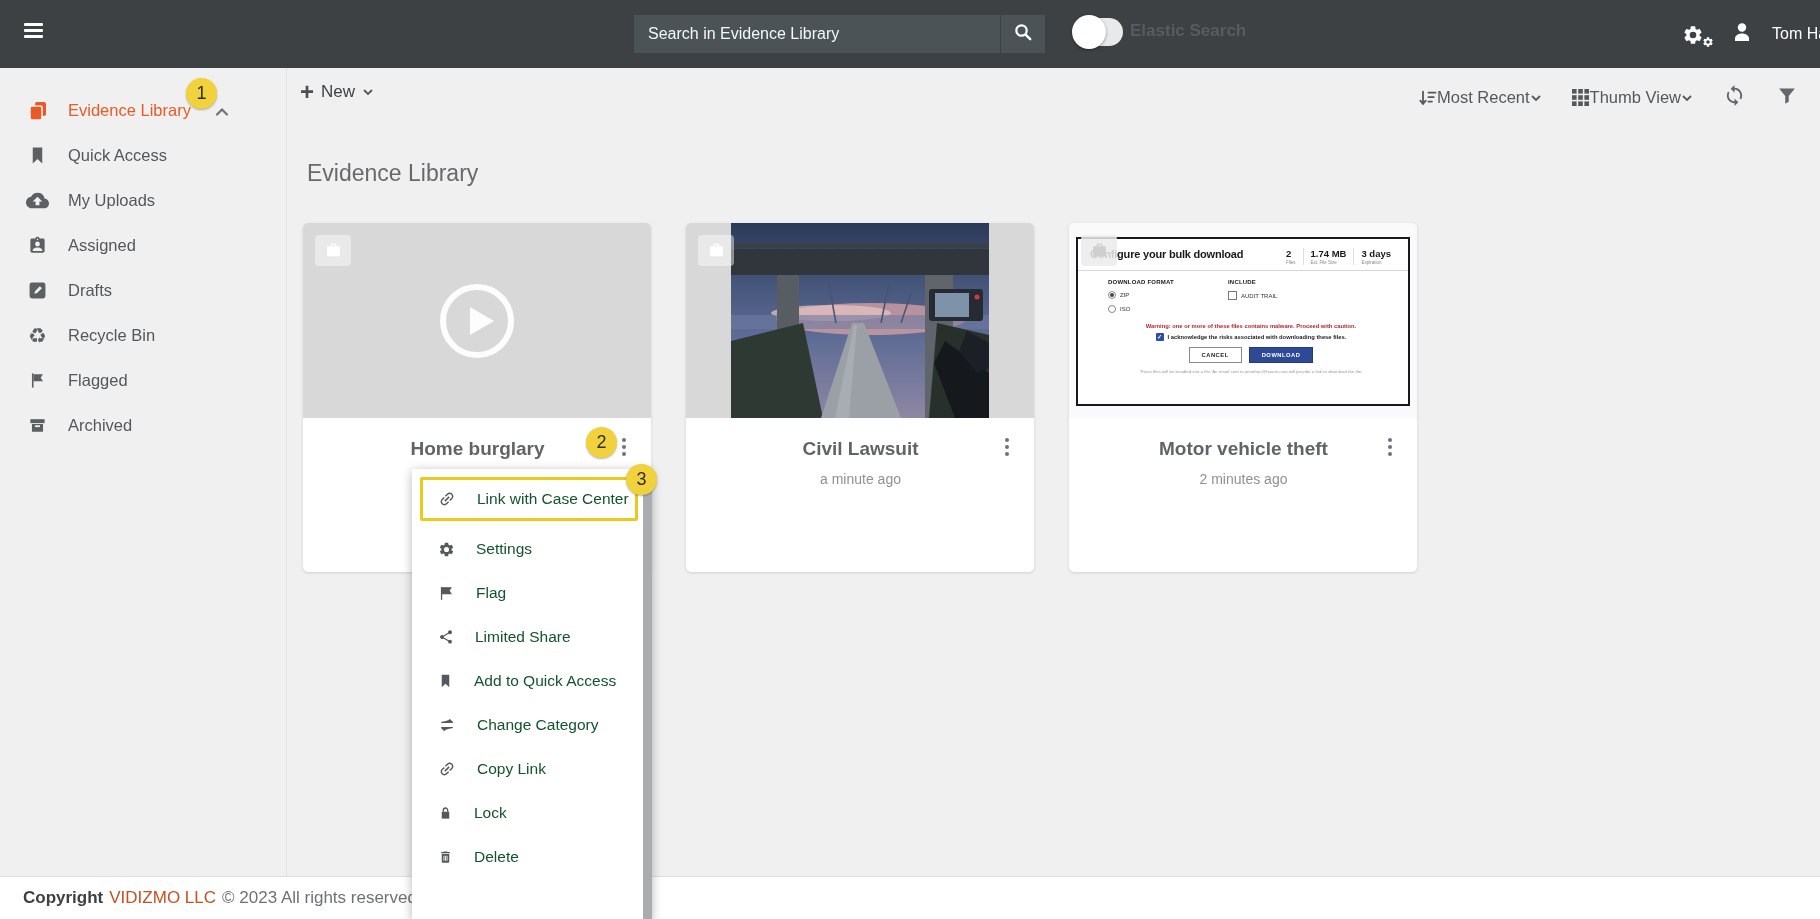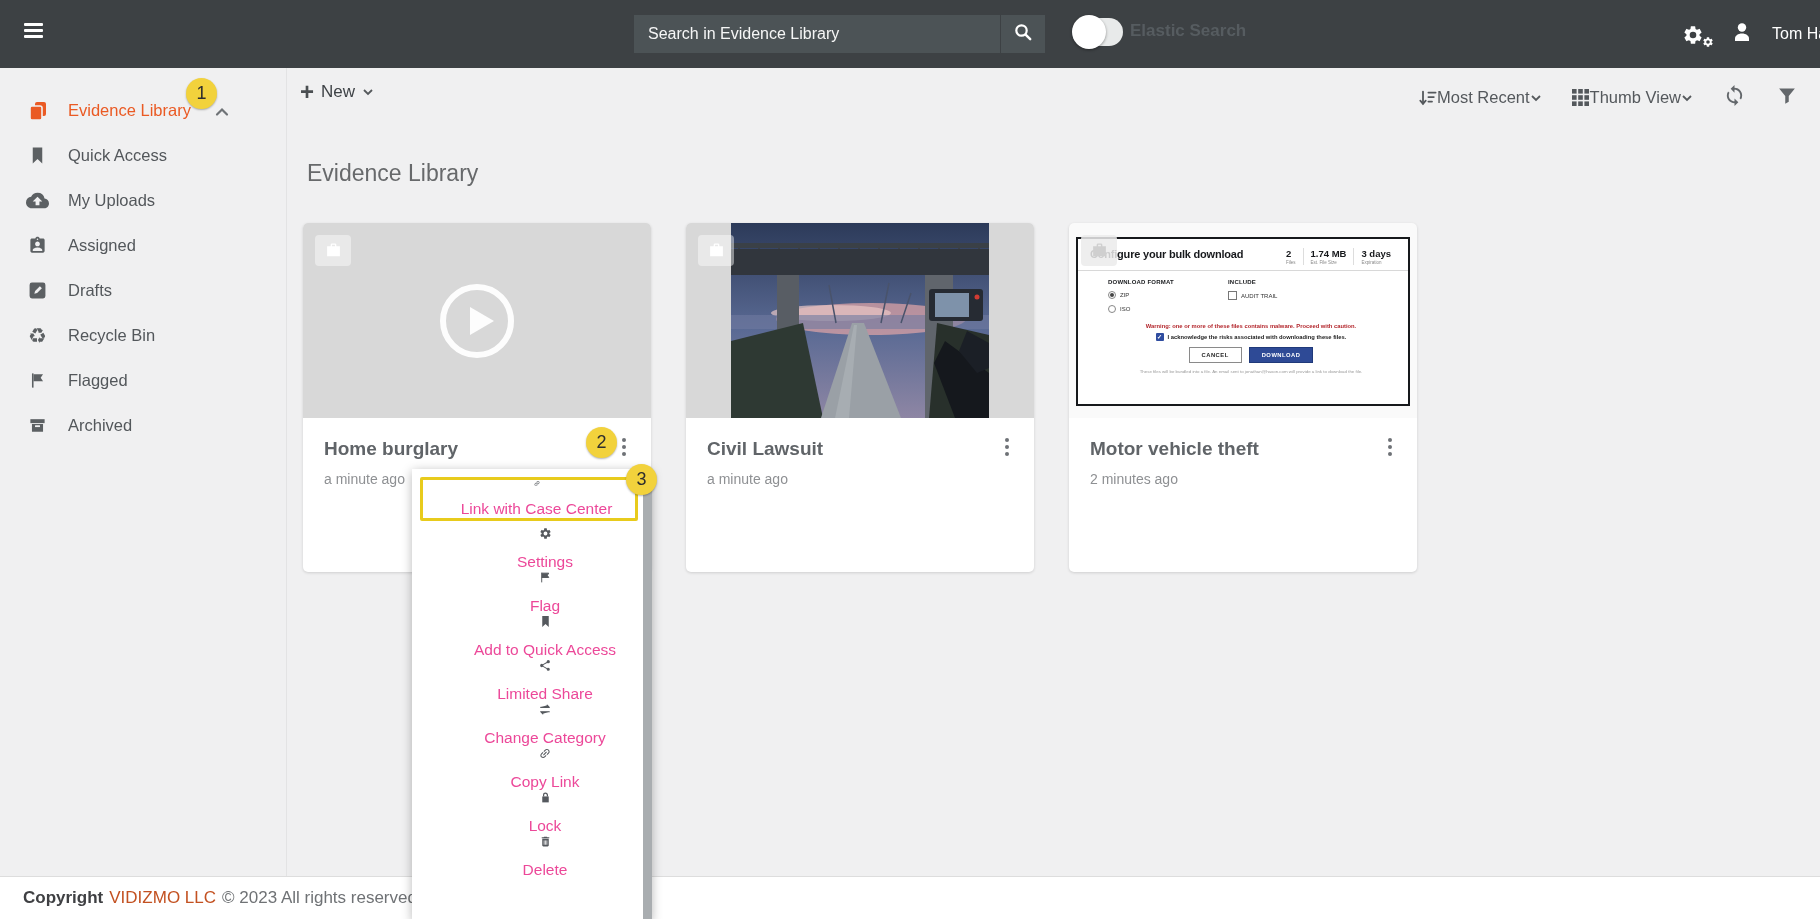--- a/index.html
+++ b/index.html
@@ -47,21 +47,21 @@
   
   .page-title{position:absolute;left:307px;top:160px;font-size:23px;color:#67696b;}
   .cards{position:absolute;left:303px;top:223px;display:flex;gap:35px;z-index:12;}
   .card{width:348px;background:#fff;border-radius:5px;box-shadow:0 1px 3px rgba(0,0,0,.14);}
   .thumb{position:relative;width:348px;height:195px;background:#d8d8d8;border-radius:5px 5px 0 0;overflow:hidden;}
   .thumb-badge{position:absolute;left:12px;top:12px;width:36px;height:31px;border-radius:4px;
       background:rgba(255,255,255,.45);display:flex;align-items:center;justify-content:center;z-index:3;}
   .thumb-badge svg{fill:#fff;}
   .card.c3 .thumb-badge{background:rgba(235,235,235,.85);}
   .card.c3 .thumb-badge svg{fill:#cfcfcf;}
-  .card-info{position:relative;height:154px;padding:20px 20px 0 21px;box-sizing:border-box;}
+  .card-info{position:relative;height:154px;padding:20px 20px 0 21px;box-sizing:border-box;text-align:center;}
   .card-title{font-size:19px;font-weight:bold;color:#606468;}
   .card-time{font-size:14px;color:#8e9093;margin-top:11px;}
   .kebab{position:absolute;right:16px;top:18px;width:18px;display:flex;flex-direction:column;
       align-items:center;gap:3px;cursor:pointer;padding:2px;}
   .kebab i{width:4px;height:4px;border-radius:50%;background:#6e7control;background:#6e7276;}
   .playwrap{position:absolute;left:0;top:0;width:100%;height:100%;display:flex;align-items:center;justify-content:center;}
   .photo{position:absolute;left:45px;top:0;width:258px;height:195px;}
 
   
   .shot{position:absolute;inset:0;background:#fafafa;}
@@ -92,22 +92,22 @@
   .mini-btns{display:flex;justify-content:center;gap:7px;margin-top:6px;}
   .mini-cancel{border:1px solid #8a8a8a;background:#fff;color:#222;font-size:5.8px;font-weight:bold;
       letter-spacing:.5px;padding:4px 12px;}
   .mini-dl{border:1px solid #203a7a;background:#2e4a96;color:#fff;font-size:5.8px;font-weight:bold;
       letter-spacing:.5px;padding:4px 12px;}
   .mini-fine{margin-top:6px;text-align:center;font-size:4.4px;color:#9a9a9a;}
 
   
   .menu{position:absolute;left:412px;top:469px;width:240px;height:452px;background:#fff;
       box-shadow:0 2px 10px rgba(0,0,0,.28);padding-top:8px;box-sizing:border-box;z-index:60;}
-  .menu-item{display:flex;align-items:center;height:44px;padding-left:26px;gap:13px;
-      font-size:15.5px;color:#ec4899;cursor:pointer;flex-direction:column;}
+  .menu-item{display:flex;align-items:center;height:44px;padding-left:26px;gap:21px;
+      font-size:15.5px;color:#14532d;cursor:pointer;}
   .menu-item svg{fill:#55595e;}
   .menu-item.hl{height:38px;margin:0 14px 6px 8px;padding-left:15px;border:3px solid #e8cb1c;border-radius:2px;}
   .menu-scrollbar{position:absolute;top:0;right:0;width:9px;height:100%;background:#f1f1f1;}
   .menu-scroll-thumb{position:absolute;top:7px;right:0;width:9px;height:445px;background:#a9adb0;cursor:pointer;}
 
   
   .abadge{position:absolute;width:31px;height:31px;border-radius:50%;background:#f2d23c;
       color:#2e2e2e;font-size:18px;display:flex;align-items:center;justify-content:center;
       box-shadow:0 1px 2px rgba(0,0,0,.3);z-index:70;}
   .abadge.b1{left:186px;top:78px;z-index:15;}
@@ -480,30 +480,30 @@
       <span>Settings</span>
     </div>
     <div class="menu-item">
       <svg width="17" height="17" viewBox="0 0 24 24" fill="none" stroke="#55595e" stroke-width="1.8">
           <line x1="5" y1="3" x2="5" y2="21"></line>
           <path d="M5 4h13l-2.6 4 2.6 4H5"></path>
         </svg>
       <span>Flag</span>
     </div>
     <div class="menu-item">
+      <svg width="16" height="16" viewBox="0 0 24 24">
+          <path d="M18 16.08c-.76 0-1.44.3-1.96.77L8.91 12.7c.05-.23.09-.46.09-.7s-.04-.47-.09-.7l7.05-4.11c.54.5 1.25.81 2.04.81a3 3 0 1 0-3-3c0 .24.04.47.09.7L8.04 9.81A2.99 2.99 0 0 0 3 12a3 3 0 0 0 5.04 2.19l7.12 4.16c-.05.21-.08.43-.08.65a2.92 2.92 0 1 0 2.92-2.92z"></path>
+        </svg>
+      <span>Limited Share</span>
+    </div>
+    <div class="menu-item">
       <svg width="15" height="16" viewBox="0 0 24 24">
           <path d="M6 2h12v20l-6-5.5L6 22V2z"></path>
         </svg>
       <span>Add to Quick Access</span>
-    </div>
-    <div class="menu-item">
-      <svg width="16" height="16" viewBox="0 0 24 24">
-          <path d="M18 16.08c-.76 0-1.44.3-1.96.77L8.91 12.7c.05-.23.09-.46.09-.7s-.04-.47-.09-.7l7.05-4.11c.54.5 1.25.81 2.04.81a3 3 0 1 0-3-3c0 .24.04.47.09.7L8.04 9.81A2.99 2.99 0 0 0 3 12a3 3 0 0 0 5.04 2.19l7.12 4.16c-.05.21-.08.43-.08.65a2.92 2.92 0 1 0 2.92-2.92z"></path>
-        </svg>
-      <span>Limited Share</span>
     </div>
     <div class="menu-item">
       <svg width="18" height="16" viewBox="0 0 24 24" fill="none" stroke="#55595e" stroke-width="2" stroke-linecap="round" stroke-linejoin="round">
           <polyline points="16,4 20,8 4,8"></polyline>
           <polyline points="8,20 4,16 20,16"></polyline>
         </svg>
       <span>Change Category</span>
     </div>
     <div class="menu-item">
       <svg width="18" height="18" viewBox="0 0 24 24" style="transform:rotate(-45deg);">

